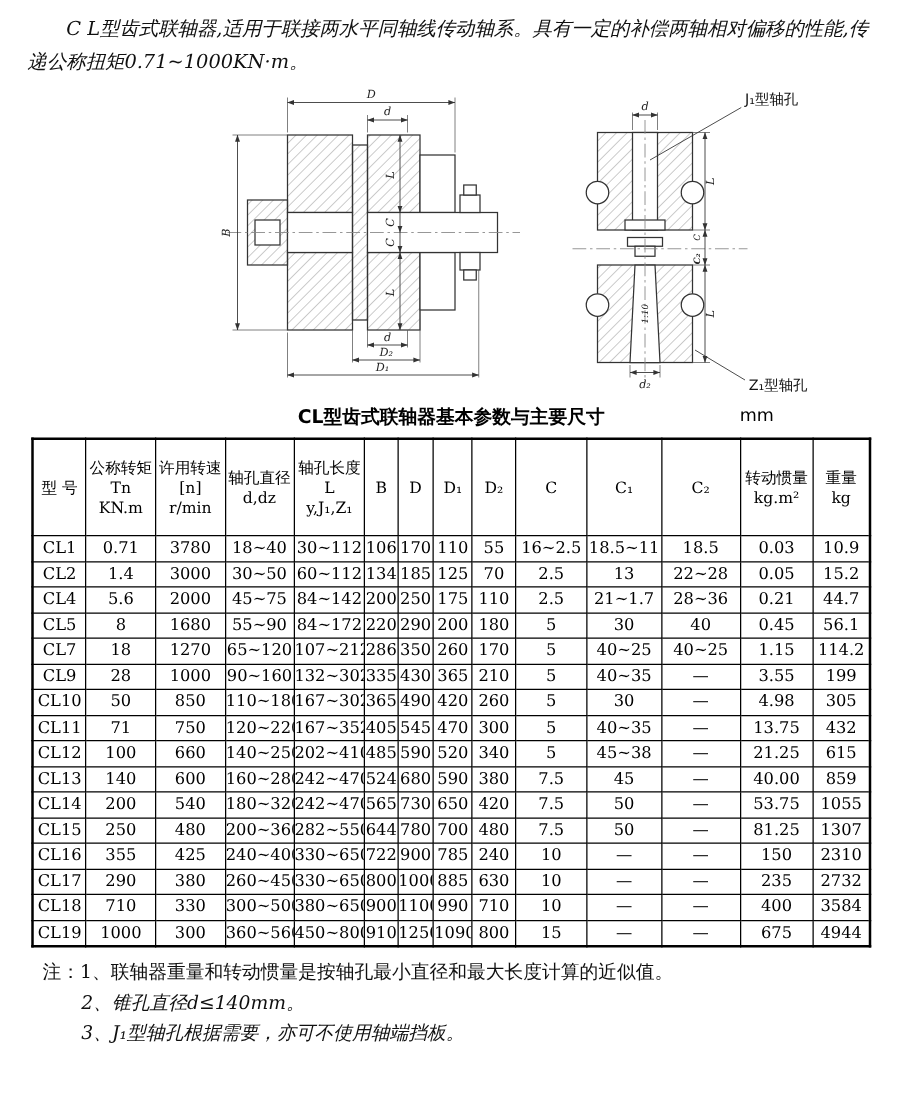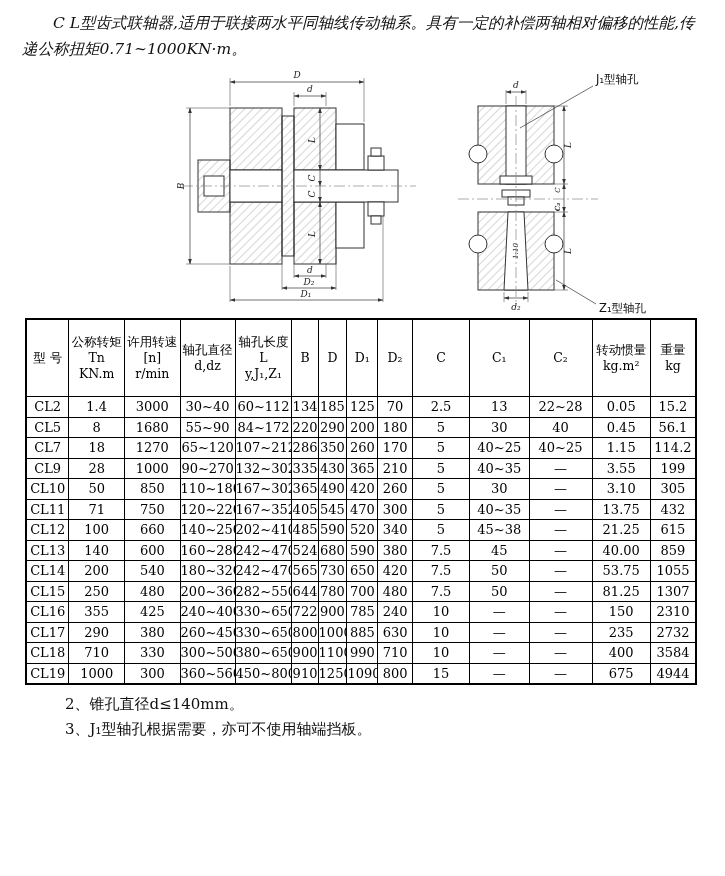--- a/index.html
+++ b/index.html
@@ -17,21 +17,21 @@
       font-family:"DejaVu Sans","Liberation Sans",sans-serif;color:#000;}
   table.params{border-collapse:collapse;table-layout:fixed;width:672px;
       margin-left:25px;border:2px solid #000;}
   table.params th,table.params td{border:1px solid #000;text-align:center;
       padding:0;overflow:hidden;white-space:nowrap;}
   table.params th{height:76px;font-weight:normal;font-size:12.5px;
       line-height:1.3;vertical-align:middle;color:#000;}
   table.params td{height:19.5px;font-size:13px;color:#000;}
   .notes{margin:7px 0 0 34px;font-size:15px;line-height:24.5px;color:#101010;}
   .notes .line{white-space:nowrap;}
-  .notes .ind{padding-left:31px;}
+  .notes .ind{padding-left:31px;font-style:italic;}
 </style>
 </head>
 <body>
 
 <div class="page">
 
   <p class="intro">C L型齿式联轴器,适用于联接两水平同轴线传动轴系。具有一定的补偿两轴相对偏移的性能,传递公称扭矩0.71~1000KN·m。</p>
 
   <div class="diagram-wrap">
     <svg width="560" height="252" viewBox="0 0 560 252">
@@ -144,20 +144,24 @@
         <text transform="rotate(-90 350 185)" x="350" y="185" font-size="7">1:10</text>
         <text x="348" y="244">d₂</text>
       </g>
       <g fill="#111" font-size="11.5" font-family="DejaVu Sans, sans-serif">
         <text x="428" y="17">J₁型轴孔</text>
         <text x="431" y="246">Z₁型轴孔</text>
       </g>
     </svg>
   </div>
 
+  <div class="caption">
+    <div class="title">CL型齿式联轴器基本参数与主要尺寸</div>
+    <div class="unit">mm</div>
+  </div>
 
   <table class="params">
     <colgroup>
       <col style="width:6.4%">
         <col style="width:8.3%">
         <col style="width:8.3%">
       <col style="width:8.2%">
         <col style="width:8.5%">
         <col style="width:3.9%">
       <col style="width:4.3%">
@@ -219,34 +223,66 @@
             <div>kg.m²</div>
           </th>
           <th>
             <div>重量</div>
             <div>kg</div>
           </th>
         </tr>
       </thead>
     <tbody id="param-tbody">
         <tr>
+          <td>CL1</td>
+          <td>0.71</td>
+          <td>3780</td>
+          <td>18~40</td>
+          <td>30~112</td>
+          <td>106</td>
+          <td>170</td>
+          <td>110</td>
+          <td>55</td>
+          <td>16~2.5</td>
+          <td>18.5~11</td>
+          <td>18.5</td>
+          <td>0.03</td>
+          <td>10.9</td>
+        </tr>
+        <tr>
           <td>CL2</td>
           <td>1.4</td>
           <td>3000</td>
-          <td>30~40</td>
+          <td>30~50</td>
           <td>60~112</td>
           <td>134</td>
           <td>185</td>
           <td>125</td>
           <td>70</td>
           <td>2.5</td>
           <td>13</td>
           <td>22~28</td>
           <td>0.05</td>
           <td>15.2</td>
+        </tr>
+        <tr>
+          <td>CL4</td>
+          <td>5.6</td>
+          <td>2000</td>
+          <td>45~75</td>
+          <td>84~142</td>
+          <td>200</td>
+          <td>250</td>
+          <td>175</td>
+          <td>110</td>
+          <td>2.5</td>
+          <td>21~1.7</td>
+          <td>28~36</td>
+          <td>0.21</td>
+          <td>44.7</td>
         </tr>
         <tr>
           <td>CL5</td>
           <td>8</td>
           <td>1680</td>
           <td>55~90</td>
           <td>84~172</td>
           <td>220</td>
           <td>290</td>
           <td>200</td>
@@ -270,21 +306,21 @@
           <td>5</td>
           <td>40~25</td>
           <td>40~25</td>
           <td>1.15</td>
           <td>114.2</td>
         </tr>
         <tr>
           <td>CL9</td>
           <td>28</td>
           <td>1000</td>
-          <td>90~270</td>
+          <td>90~160</td>
           <td>132~302</td>
           <td>335</td>
           <td>430</td>
           <td>365</td>
           <td>210</td>
           <td>5</td>
           <td>40~35</td>
           <td>—</td>
           <td>3.55</td>
           <td>199</td>
@@ -295,21 +331,21 @@
           <td>850</td>
           <td>110~180</td>
           <td>167~302</td>
           <td>365</td>
           <td>490</td>
           <td>420</td>
           <td>260</td>
           <td>5</td>
           <td>30</td>
           <td>—</td>
-          <td>3.10</td>
+          <td>4.98</td>
           <td>305</td>
         </tr>
         <tr>
           <td>CL11</td>
           <td>71</td>
           <td>750</td>
           <td>120~220</td>
           <td>167~352</td>
           <td>405</td>
           <td>545</td>
@@ -446,17 +482,20 @@
           <td>15</td>
           <td>—</td>
           <td>—</td>
           <td>675</td>
           <td>4944</td>
         </tr>
       </tbody>
   </table>
 
   <div class="notes">
+    <div class="line">
+      <span>注：</span><span>1、联轴器重量和转动惯量是按轴孔最小直径和最大长度计算的近似值。</span>
+    </div>
     <div class="line ind">2、锥孔直径d≤140mm。</div>
     <div class="line ind">3、J₁型轴孔根据需要，亦可不使用轴端挡板。</div>
   </div>
 
 </div>
 
 </body></html>

